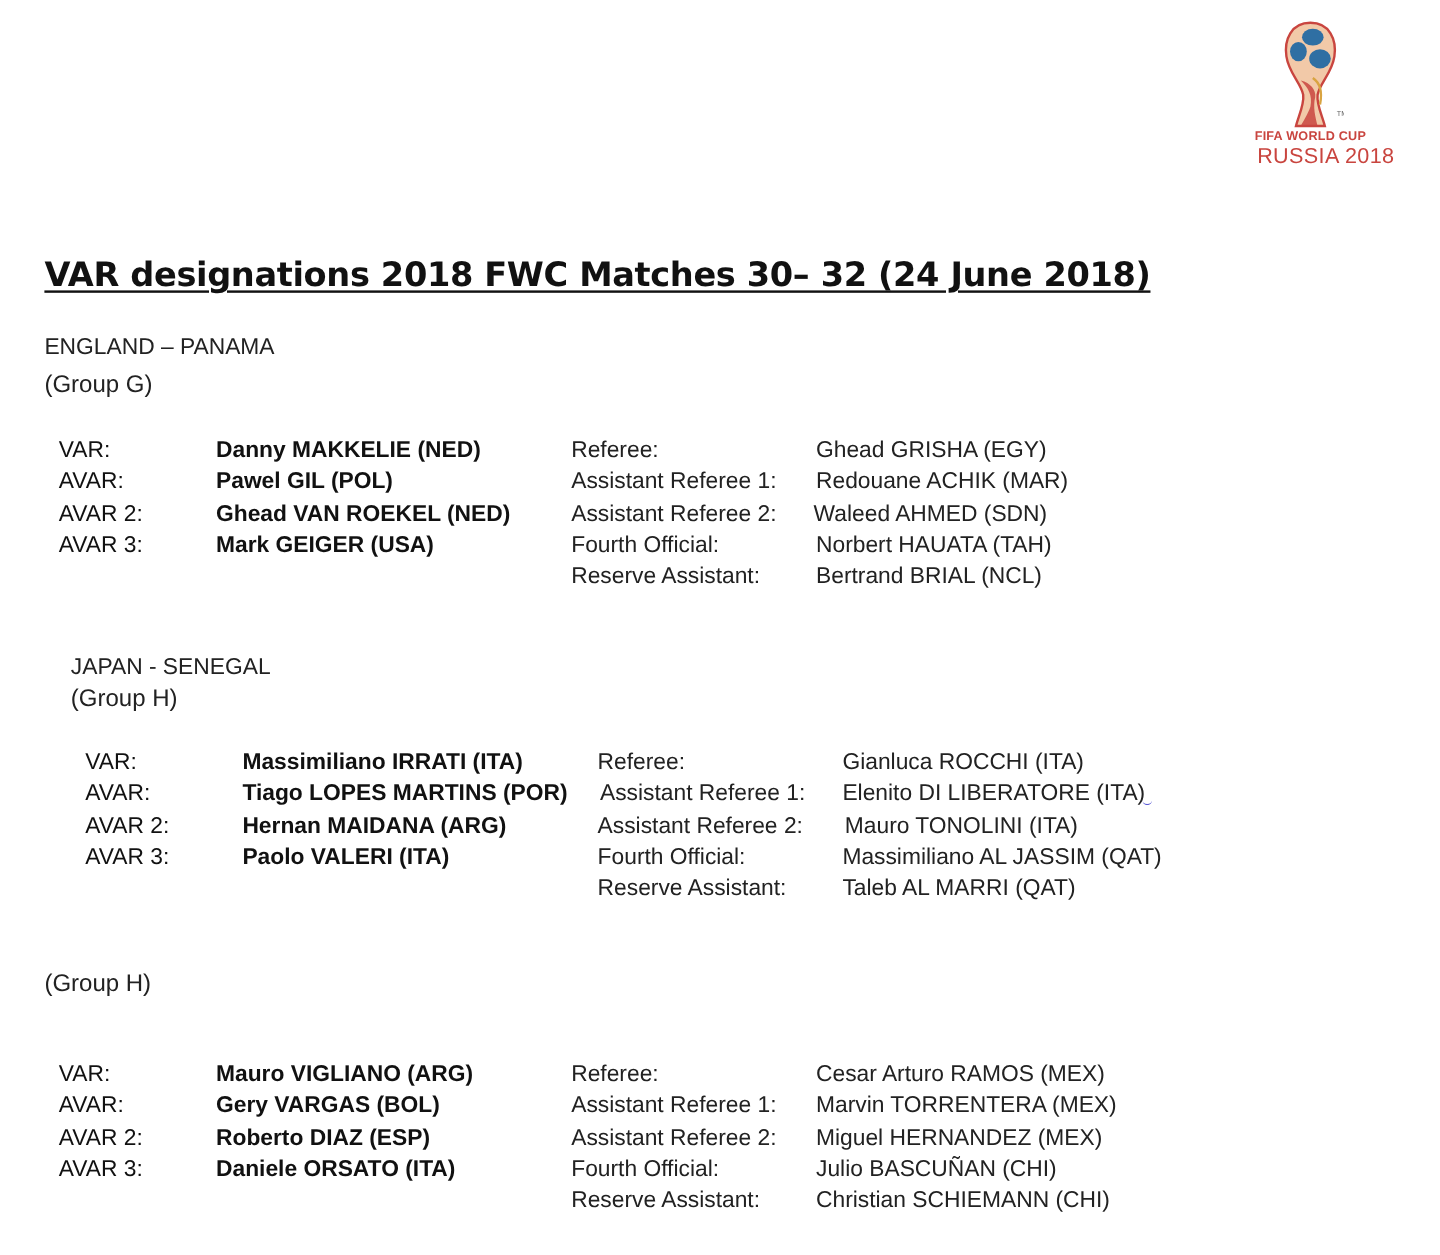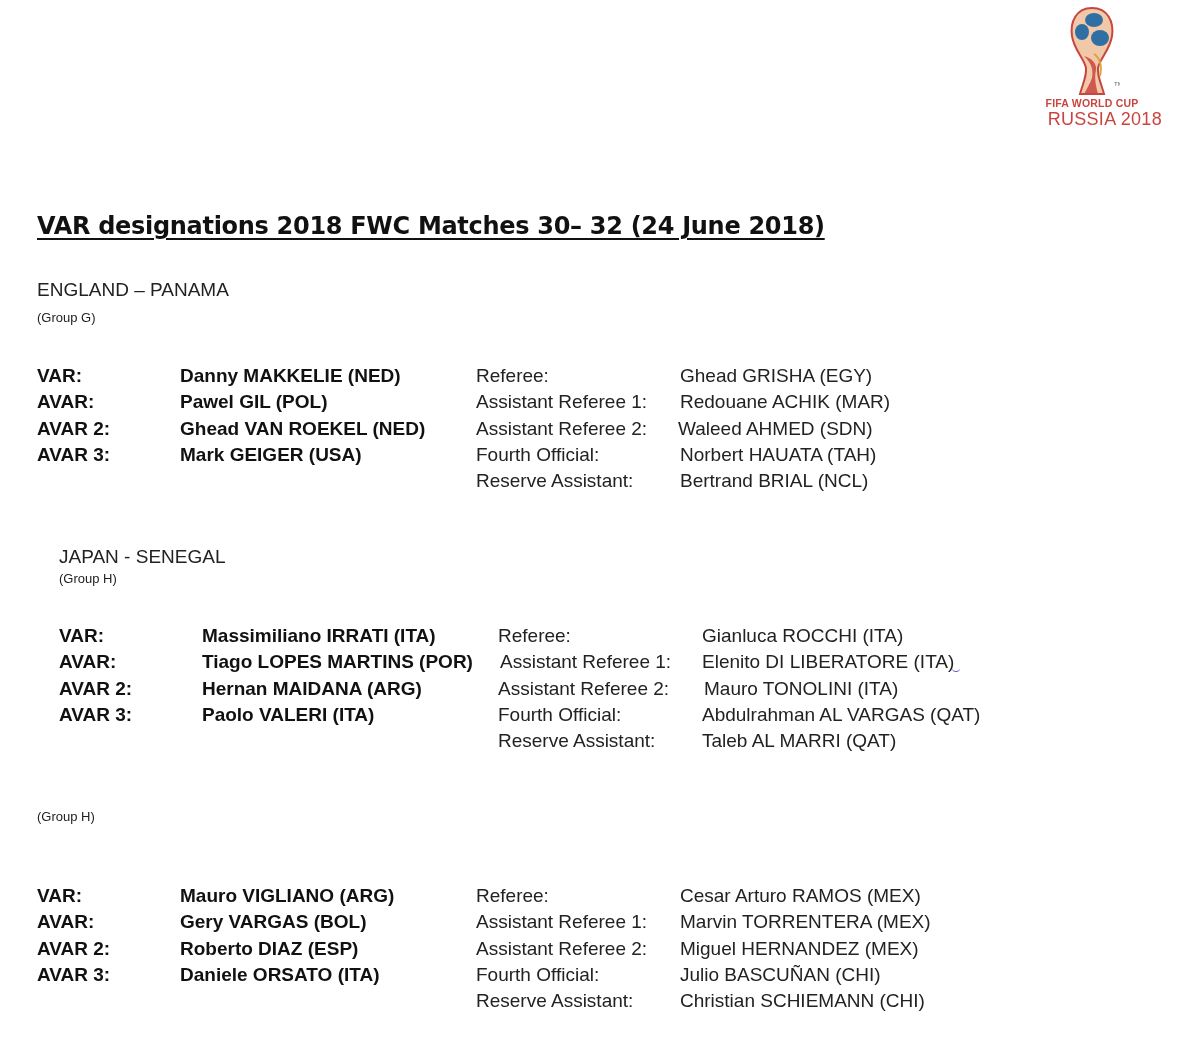--- a/index.html
+++ b/index.html
@@ -11,21 +11,21 @@
       width: 1200px;
       height: 1046px;
       position: relative;
       overflow: hidden;
       font-family: "Liberation Sans", "DejaVu Sans", sans-serif;
       color: #1a1a1a;
     }
     .logo {
       position: absolute;
       left: 1022px;
-      top: 2px;
+      top: 13px;
       width: 140px;
       height: 130px;
     }
     .logo-trophy {
       position: absolute;
       left: 42px;
       top: 4px;
       width: 56px;
       height: 90px;
     }
@@ -49,59 +49,59 @@
       font-size: 18px;
       color: #c9453f;
       letter-spacing: 0.3px;
     }
     .title {
       position: absolute;
       left: 37px;
       top: 212px;
       font-family: "DejaVu Sans", sans-serif;
       font-weight: bold;
-      font-size: 24px;
+      font-size: 28px;
       letter-spacing: -0.3px;
       color: #111;
       text-decoration: underline;
       text-decoration-thickness: 2px;
       text-underline-offset: 4px;
       white-space: nowrap;
     }
     .match {
       position: absolute;
       left: 37px;
       width: 1000px;
     }
     .match-teams {
       font-size: 19px;
       color: #222;
       white-space: nowrap;
     }
     .match-group {
-      font-size: 13px;
+      font-size: 20px;
       color: #222;
       white-space: nowrap;
     }
     .rows {
       position: absolute;
       left: 0;
       width: 1000px;
     }
     .row {
       position: relative;
       height: 26.3px;
       font-size: 19px;
       white-space: nowrap;
     }
     .row span {
       position: absolute;
       top: 0;
     }
-    .role { left: 0; font-weight: bold; color: #111; }
+    .role { left: 12px; font-weight: normal; color: #111; }
     .official { left: 143px; font-weight: bold; color: #111; text-align: right; }
     .ref-role { left: 439px; color: #222; text-align: right; }
     .ref-name { left: 643px; color: #222; }
     .spell-mark {
       display: inline-block;
       width: 8px;
       height: 6px;
       border-bottom: 1.5px solid #5b5bd6;
       border-radius: 0 0 6px 6px;
       margin-left: -2px;
@@ -183,21 +183,21 @@
     <div class="row">
       <span class="role">AVAR 2:</span>
       <span class="official">Hernan MAIDANA (ARG)</span>
       <span class="ref-role">Assistant Referee 2:</span>
       <span class="ref-name" style="left: 645px;">Mauro TONOLINI (ITA)</span>
     </div>
     <div class="row">
       <span class="role">AVAR 3:</span>
       <span class="official">Paolo VALERI (ITA)</span>
       <span class="ref-role">Fourth Official:</span>
-      <span class="ref-name">Abdulrahman AL VARGAS (QAT)</span>
+      <span class="ref-name">Massimiliano AL JASSIM (QAT)</span>
     </div>
     <div class="row">
       <span class="role"></span>
       <span class="official"></span>
       <span class="ref-role">Reserve Assistant:</span>
       <span class="ref-name">Taleb AL MARRI (QAT)</span>
     </div>
   </div>
 </div>
 

